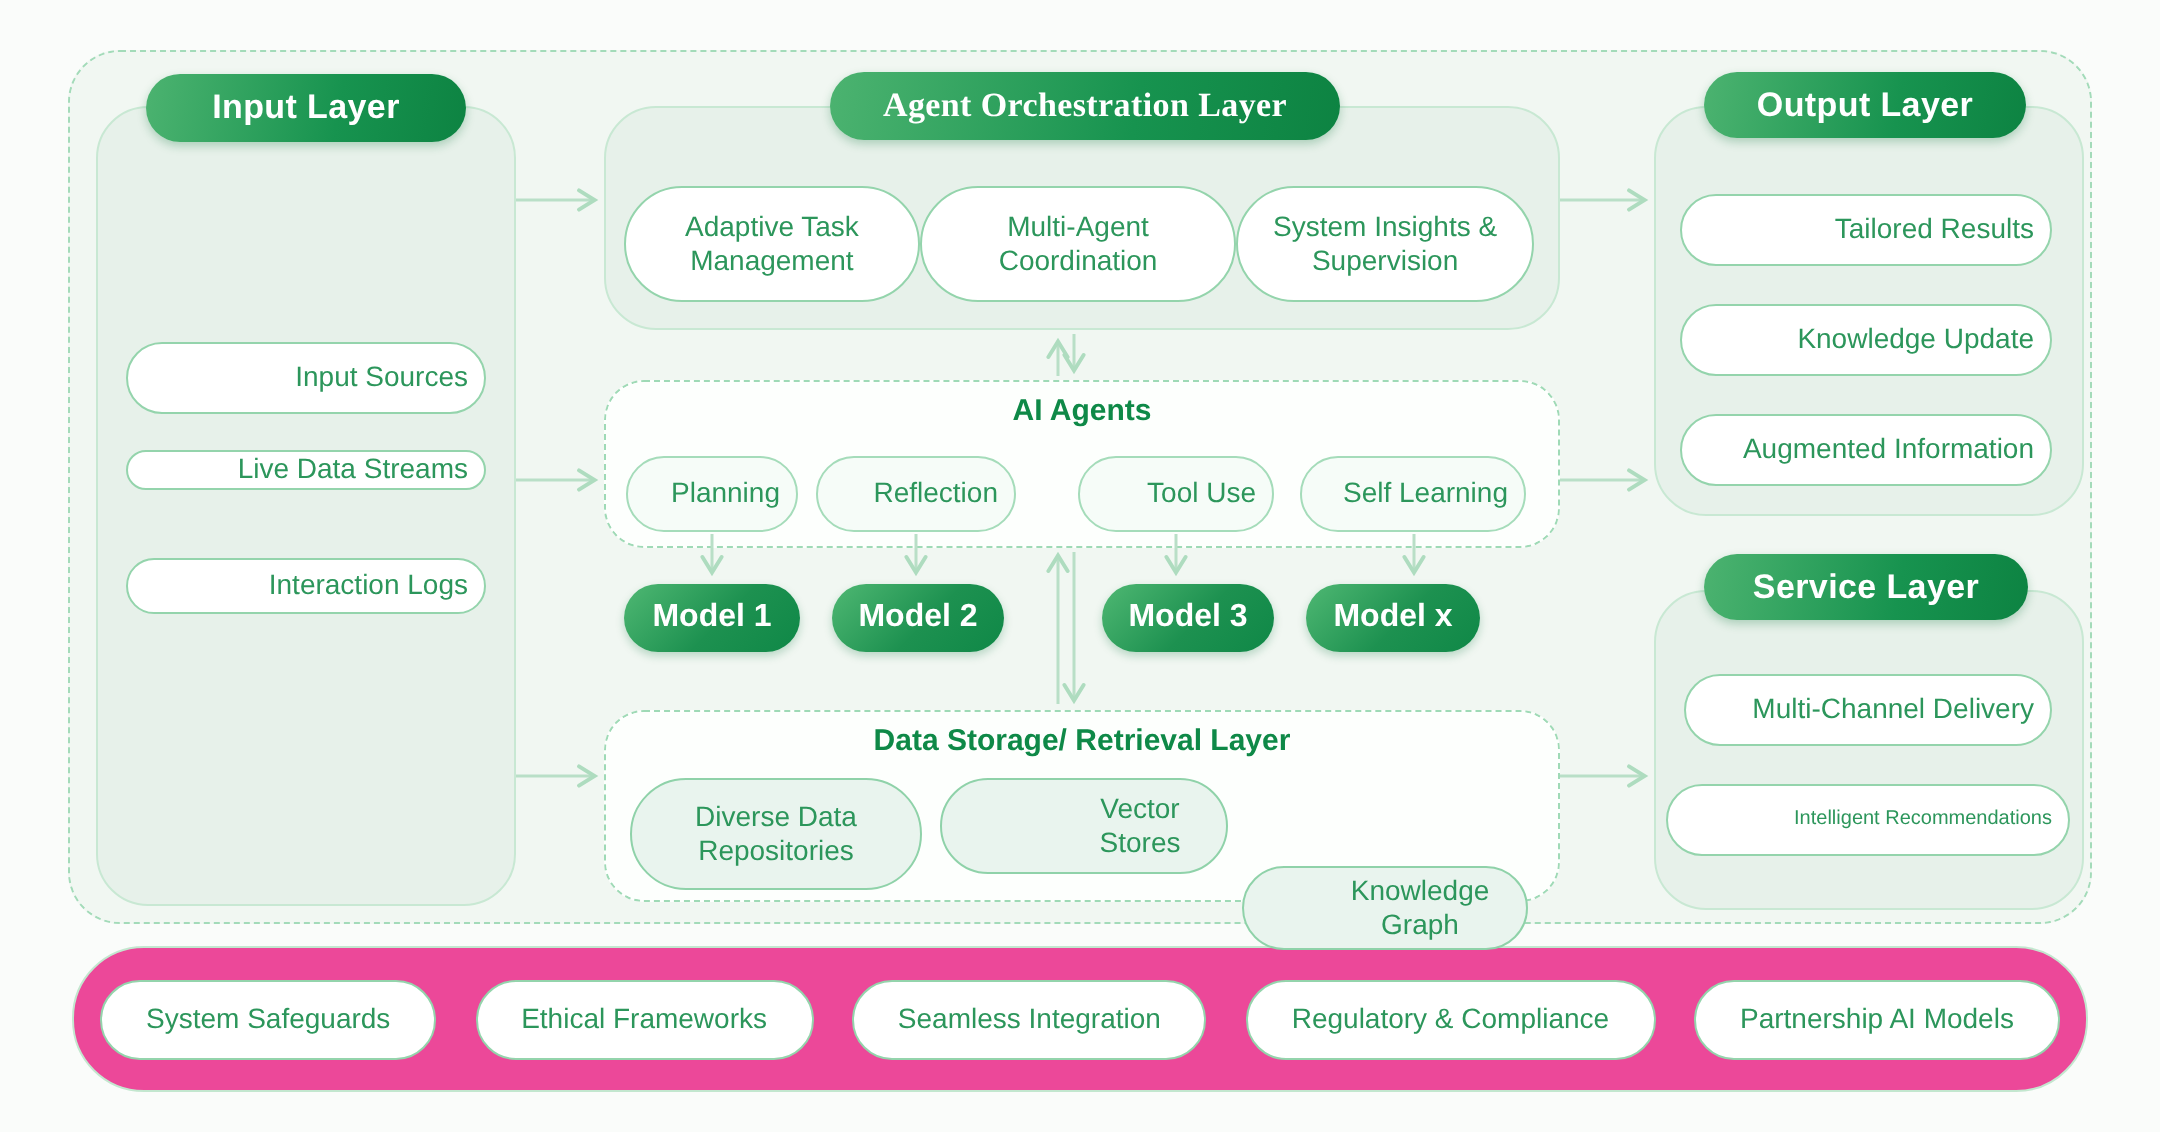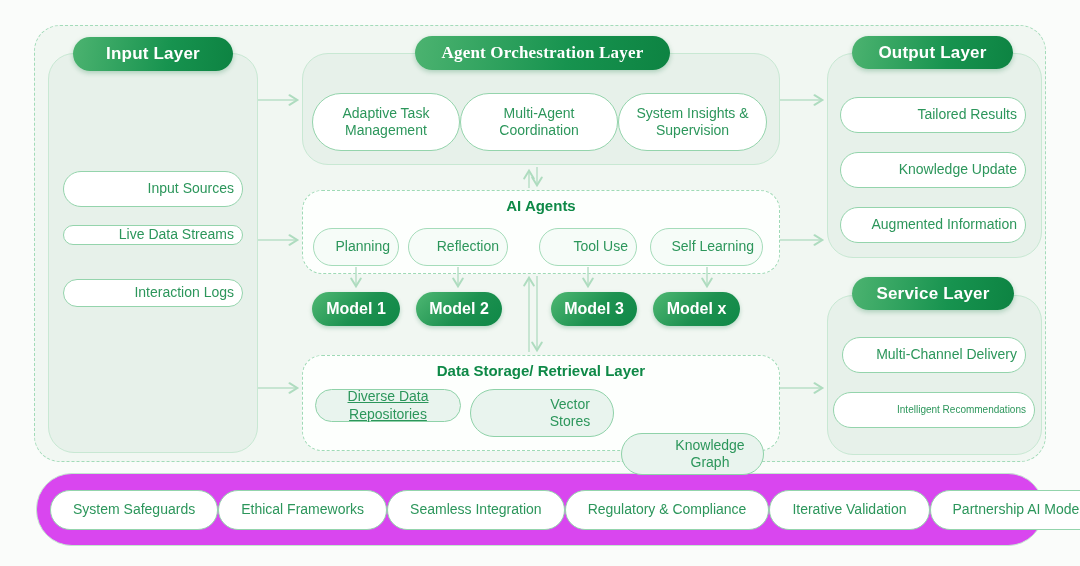--- a/index.html
+++ b/index.html
@@ -53,21 +53,21 @@
   .model-pill{
     background:linear-gradient(135deg,#4fb873 0%,#1d9150 55%,#0f8847 100%);
     color:#fff;font-weight:700;font-size:16px;border-radius:999px;
     display:flex;align-items:center;justify-content:center;z-index:5;
     box-shadow:0 2px 4px rgba(17,120,62,.25);
   }
 
   
   .foundation{
     left:36px;top:473px;width:1008px;height:73px;border-radius:36px;
-    background:#d946ef;border:1px solid #c3e7cf;z-index:2;
+    background:#ec4899;border:1px solid #c3e7cf;z-index:2;
     display:flex;align-items:center;justify-content:space-between;
     padding:0 13px;
   }
   .foundation .node{position:relative;height:38px;padding:0 22px;white-space:nowrap;}
 
   svg.connectors{position:absolute;left:0;top:0;z-index:4;pointer-events:none;}
 
   .row3{display:flex;justify-content:space-between;}
 </style>
 </head>
@@ -128,21 +128,21 @@
 </div>
 <div class="abs model-pill" style="left:551px;top:292px;width:86px;height:34px;">
   <span>Model 3</span>
 </div>
 <div class="abs model-pill" style="left:653px;top:292px;width:87px;height:34px;">
   <span>Model x</span>
 </div>
 
 <div class="abs dash-box" style="left:302px;top:355px;width:478px;height:96px;"></div>
 <div class="abs box-title" style="left:302px;top:362px;width:478px;">Data Storage/ Retrieval Layer</div>
-<div class="abs node tint" style="left:315px;top:389px;width:146px;height:33px;text-decoration:underline;">
+<div class="abs node tint" style="left:315px;top:389px;width:146px;height:56px;">
   <span>Diverse Data Repositories</span>
 </div>
 <div class="abs node tint" style="left:470px;top:389px;width:144px;height:48px;">
   <span style="max-width:70px;">Vector Stores</span>
 </div>
 <div class="abs node tint" style="left:621px;top:389px;width:143px;height:42px;margin-top:44px;">
   <span style="max-width:90px;">Knowledge Graph</span>
 </div>
 
 <div class="abs panel" style="left:827px;top:53px;width:215px;height:205px;"></div>
@@ -175,23 +175,20 @@
     <span>System Safeguards</span>
   </div>
   <div class="node">
     <span>Ethical Frameworks</span>
   </div>
   <div class="node">
     <span>Seamless Integration</span>
   </div>
   <div class="node">
     <span>Regulatory &amp; Compliance</span>
-  </div>
-  <div class="node">
-    <span>Iterative Validation</span>
   </div>
   <div class="node">
     <span>Partnership AI Models</span>
   </div>
 </div>
 
 <svg class="connectors" width="1080" height="566" viewBox="0 0 1080 566">
   <defs>
     <marker id="ah" viewBox="0 0 8 8" refX="6.2" refY="4" markerWidth="8" markerHeight="8" orient="auto-start-reverse">
       <path d="M1.2,0.8 L6.4,4 L1.2,7.2" fill="none" stroke="#aedcbf" stroke-width="1.3" stroke-linecap="round"></path>

